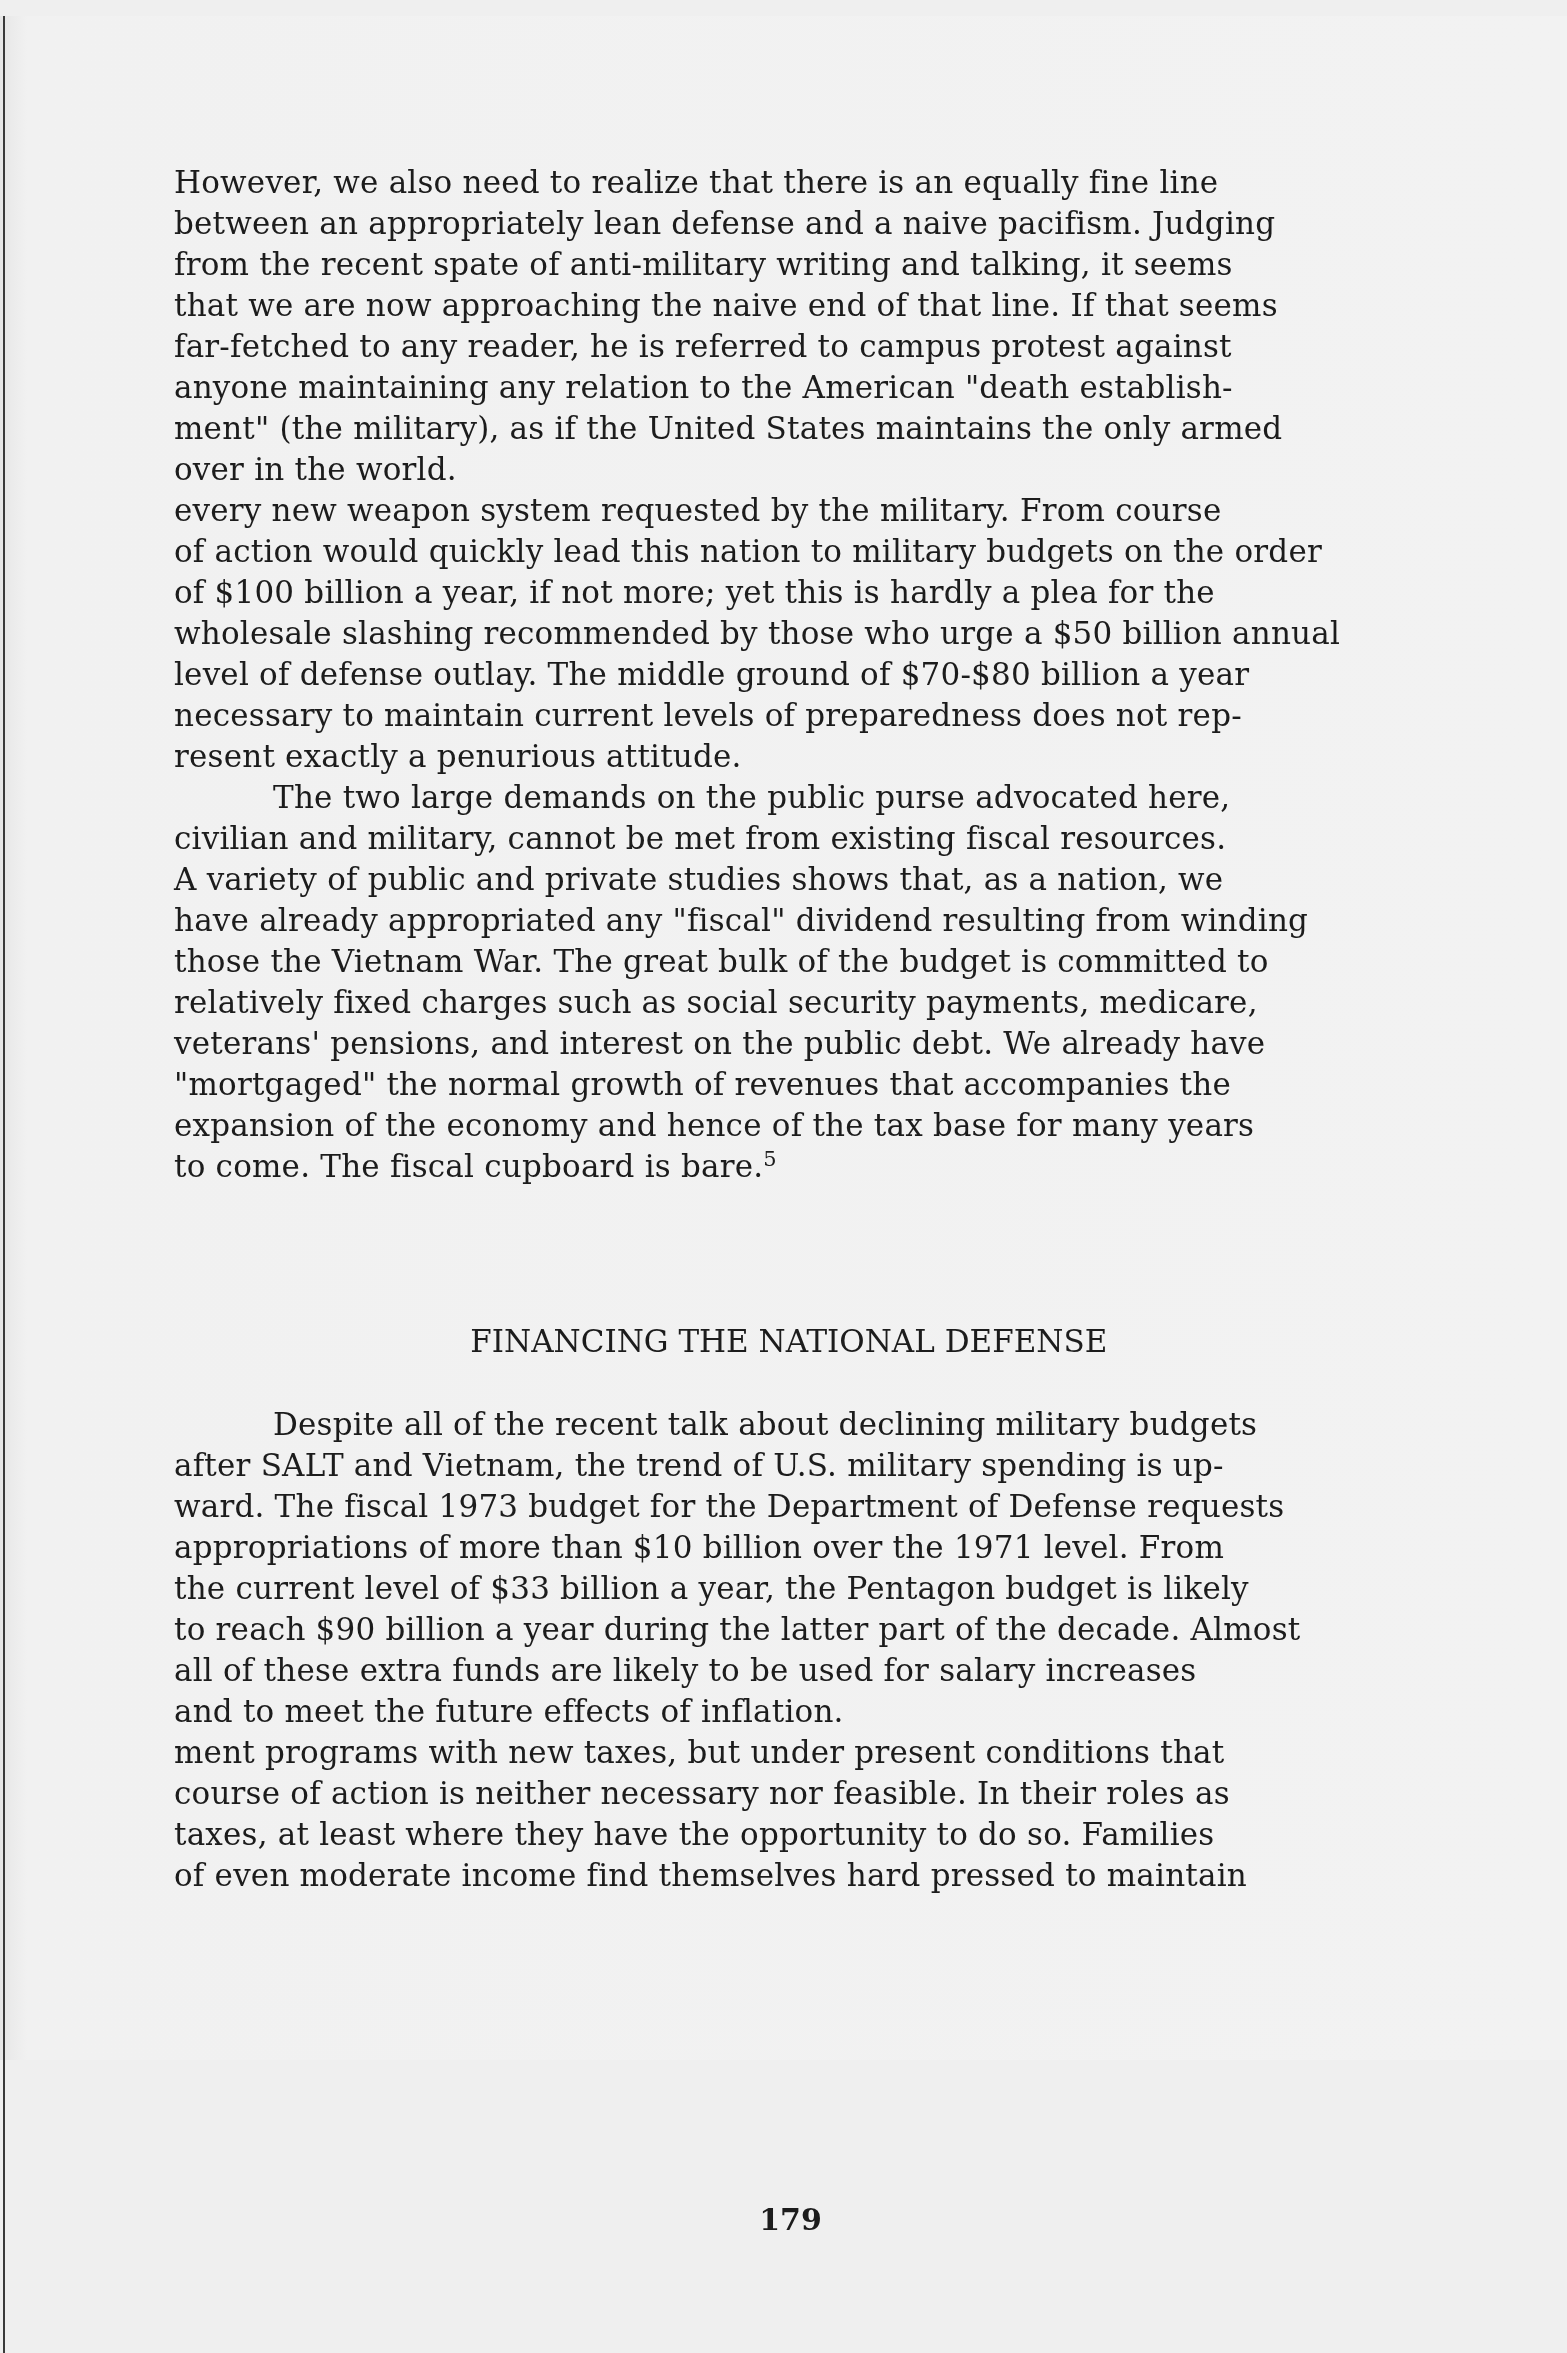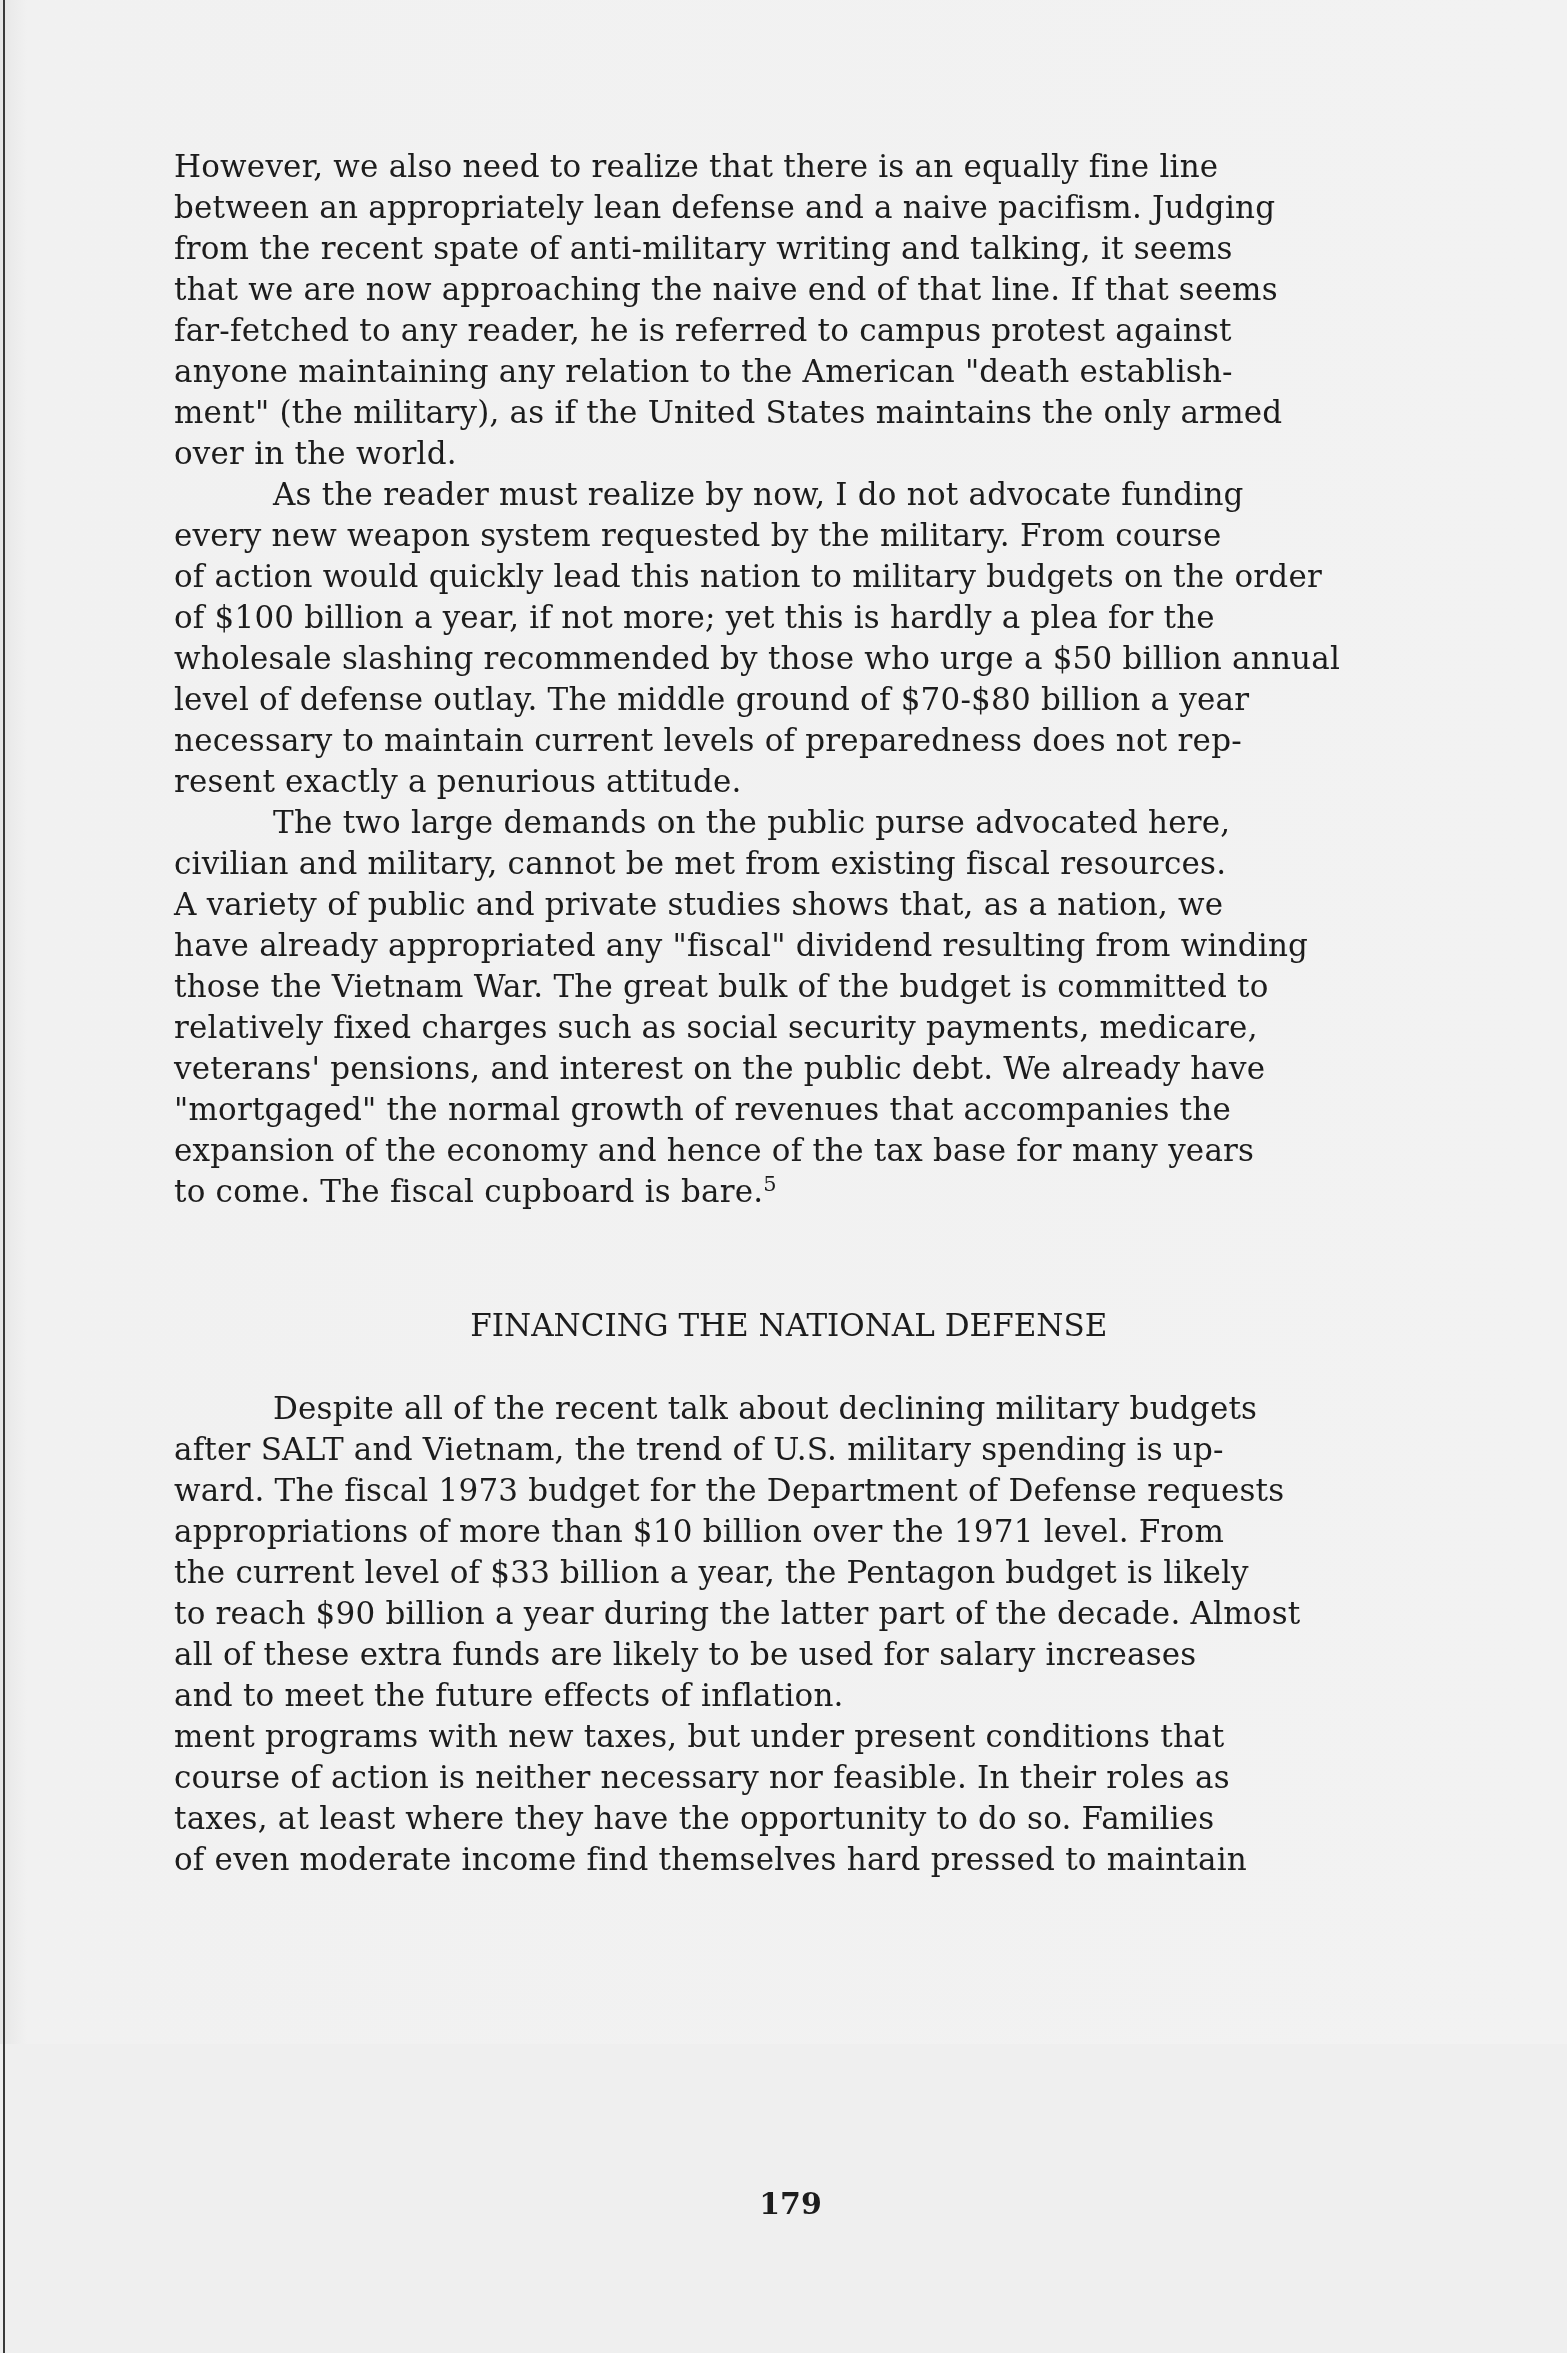--- a/index.html
+++ b/index.html
@@ -8,21 +8,21 @@
     }
     body {
       width: 1567px;
       height: 2354px;
       background: #efefef;
       position: relative;
       overflow: hidden;
     }
     .page {
       position: absolute;
-      left: 0; top: 0;
+      left: 0; top: 16px;
       width: 1567px;
       height: 2044px;
       background: linear-gradient(90deg, #e6e6e6 0px, #f1f1f1 27px, #f2f2f2 100%);
     }
     .binding-edge {
       position: absolute;
       left: 2.7px; top: 0;
       width: 2.7px;
       height: 2354px;
       background: #3a3a3a;
@@ -83,21 +83,20 @@
       <span class="line">However, we also need to realize that there is an equally fine line</span>
       <span class="line">between an appropriately lean defense and a naive pacifism.  Judging</span>
       <span class="line">from the recent spate of anti-military writing and talking, it seems</span>
       <span class="line">that we are now approaching the naive end of that line.  If that seems</span>
       <span class="line">far-fetched to any reader, he is referred to campus protest against</span>
       <span class="line">anyone maintaining any relation to the American "death establish-</span>
       <span class="line">ment" (the military), as if the United States maintains the only armed</span>
       <span class="line">over in the world.</span>
     </div>
     <div>
-      <span class="line indent">As the reader must realize by now, I do not advocate funding</span>
       <span class="line">every new weapon system requested by the military.  From course</span>
       <span class="line">of action would quickly lead this nation to military budgets on the order</span>
       <span class="line">of $100 billion a year, if not more; yet this is hardly a plea for the</span>
       <span class="line">wholesale slashing recommended by those who urge a $50 billion annual</span>
       <span class="line">level of defense outlay.  The middle ground of $70-$80 billion a year</span>
       <span class="line">necessary to maintain current levels of preparedness does not rep-</span>
       <span class="line">resent exactly a penurious attitude.</span>
     </div>
     <div>
       <span class="line indent">The two large demands on the public purse advocated here,</span>

